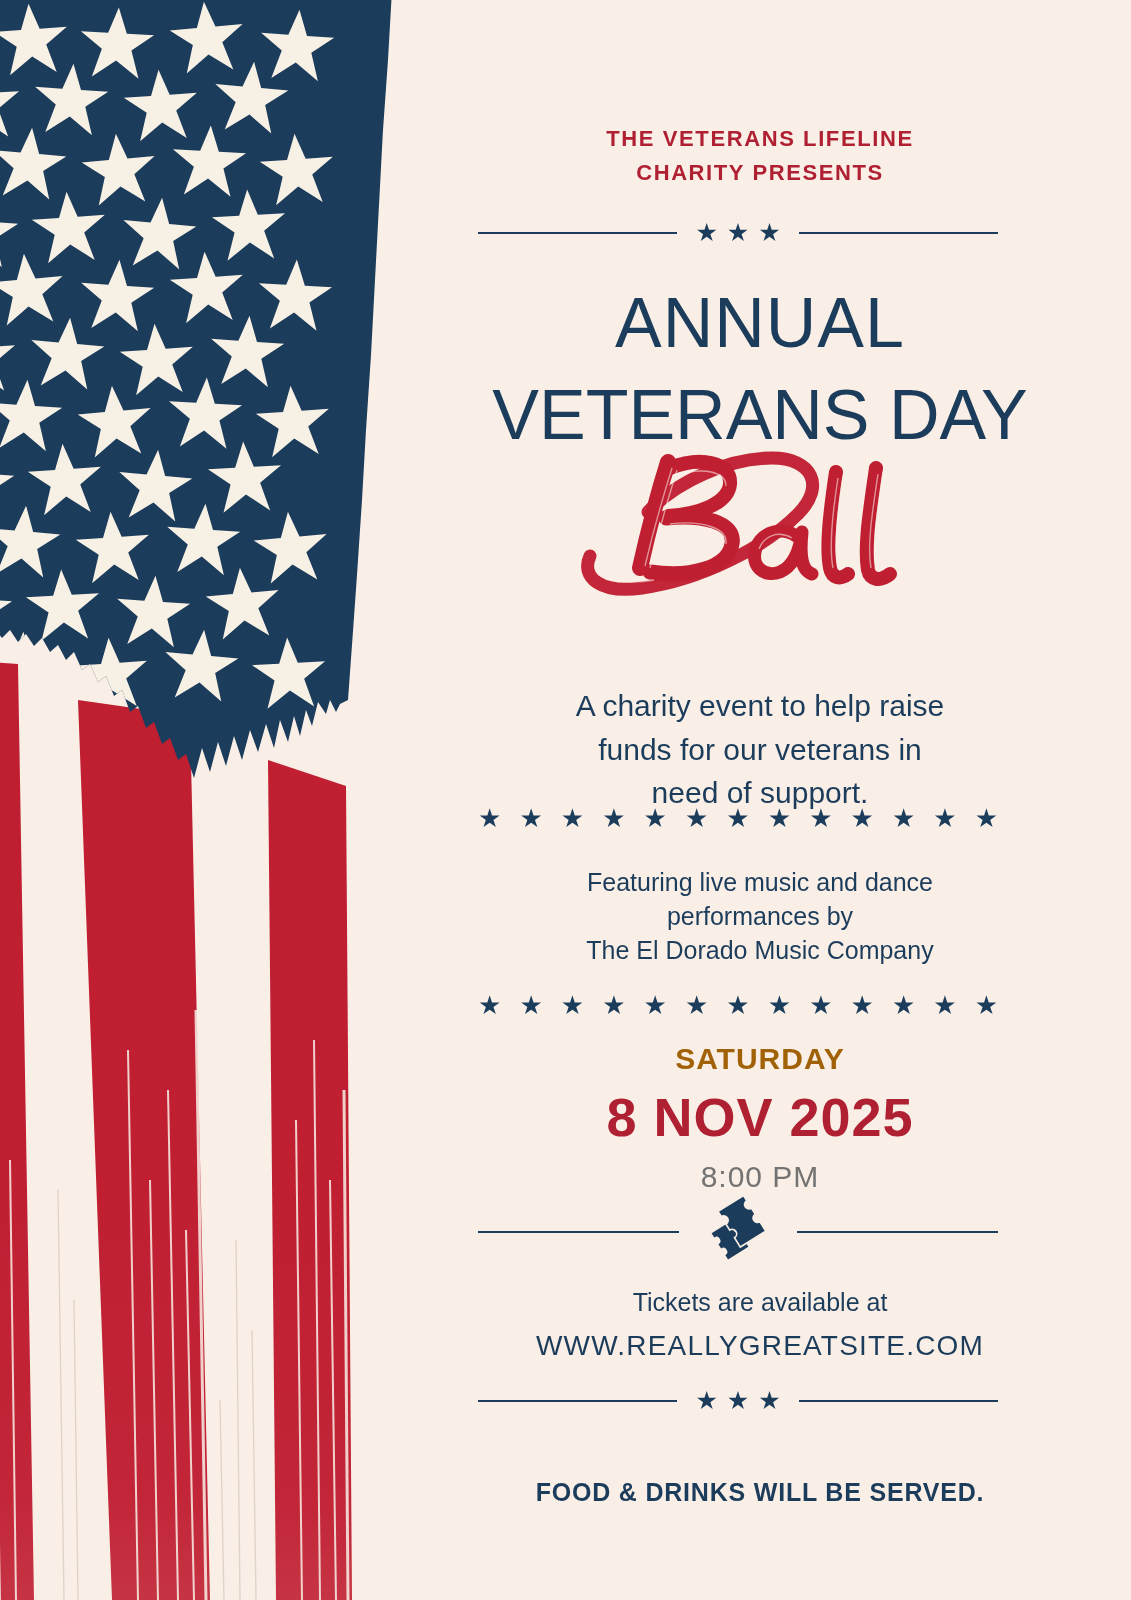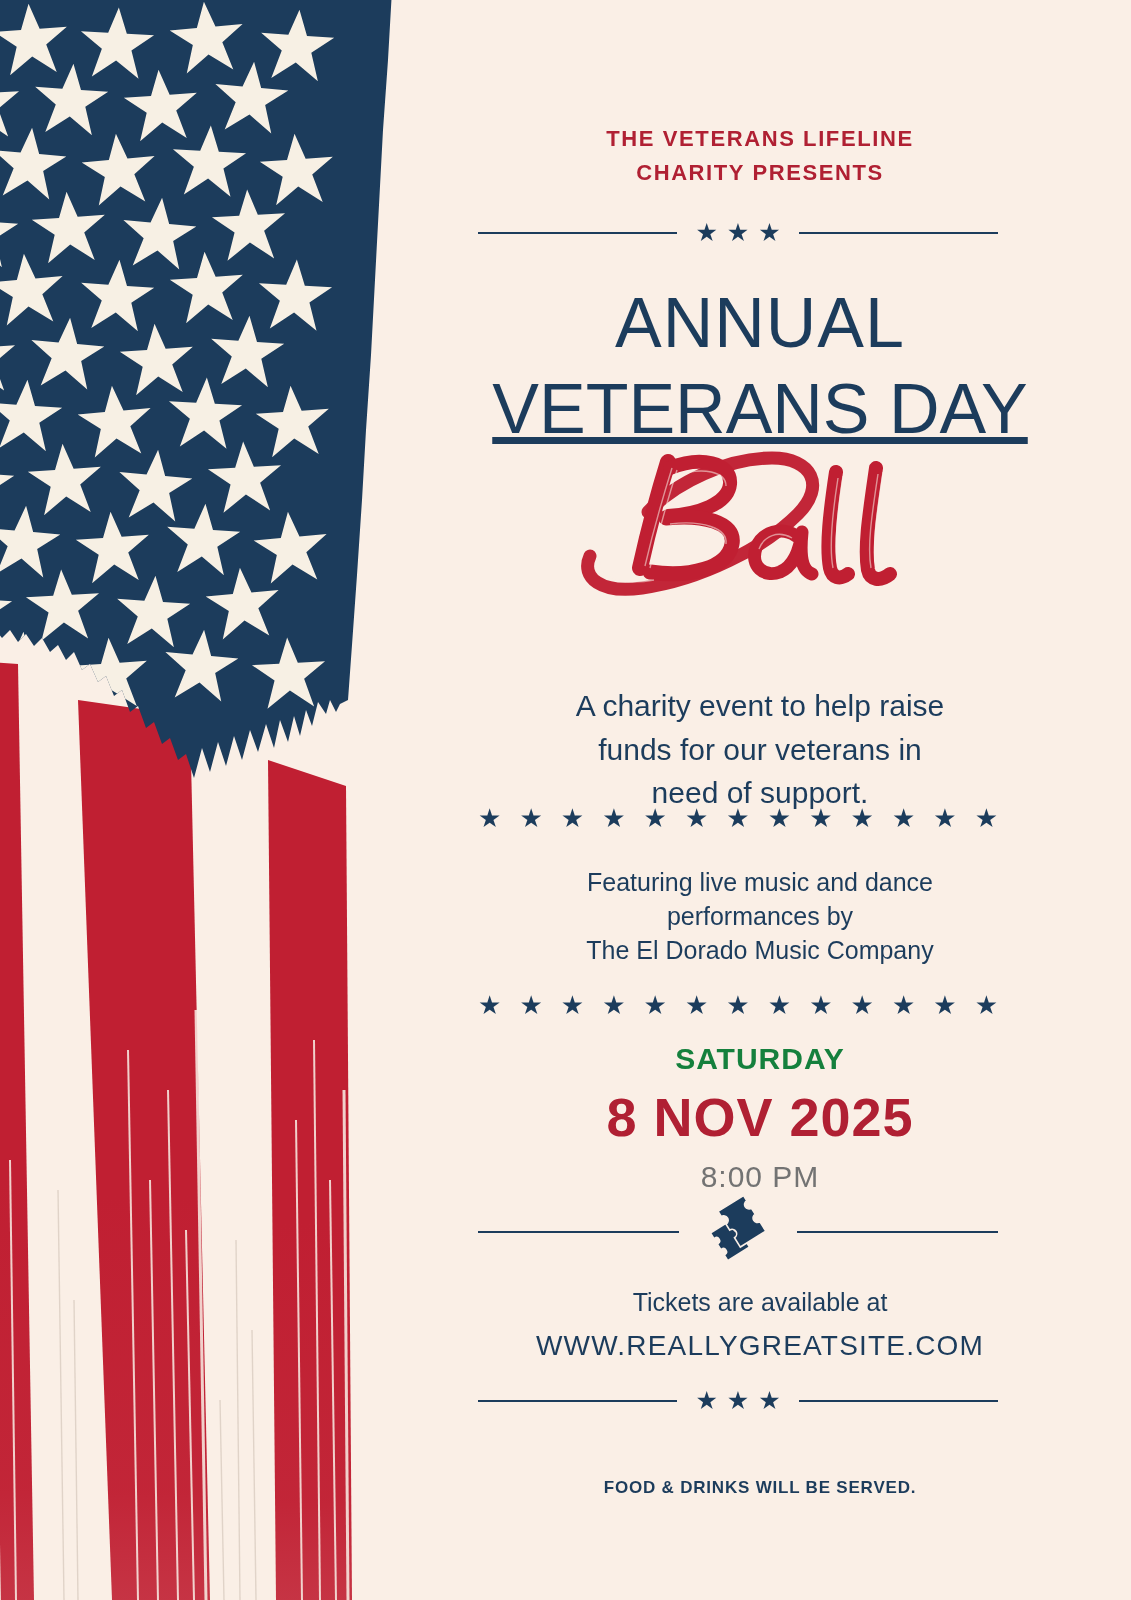--- a/index.html
+++ b/index.html
@@ -105,21 +105,21 @@
     height: 310px;
   }
   .title-line {
     color: #1C3C5C;
     font-family: "Liberation Sans", sans-serif;
     font-weight: normal;
     letter-spacing: 1px;
     line-height: 1;
   }
   .title-line1 { font-size: 70px; }
-  .title-line2 { font-size: 70px; margin-top: 16px; letter-spacing: 0px; text-decoration: underline; }
+  .title-line2 { font-size: 70px; margin-top: 22px; letter-spacing: 0px; }
 
   .script-ball {
     position: absolute;
     top: 140px;
     left: 0;
     width: 100%;
     height: 180px;
     pointer-events: none;
   }
   .script-ball svg { display: block; margin: 0 auto; }
@@ -162,21 +162,21 @@
   }
 
   
   .date-block {
     position: absolute;
     top: 1042px;
     left: 0;
     width: 100%;
   }
   .day {
-    color: #15803d;
+    color: #a16207;
     font-size: 30px;
     font-weight: bold;
     letter-spacing: 1px;
   }
   .date {
     color: #B02033;
     font-size: 54px;
     font-weight: bold;
     letter-spacing: 1px;
     margin-top: 10px;
@@ -206,21 +206,21 @@
     color: #1C3C5C;
     font-size: 28px;
     letter-spacing: 1.2px;
   }
   .food-note {
     position: absolute;
     top: 1478px;
     left: 0;
     width: 100%;
     color: #1C3C5C;
-    font-size: 17px;
+    font-size: 25px;
     font-weight: bold;
     letter-spacing: 0.8px;
   }
 </style>
 </head>
 <body>
 
 <div class="poster">
 
   <div class="flag-art">

